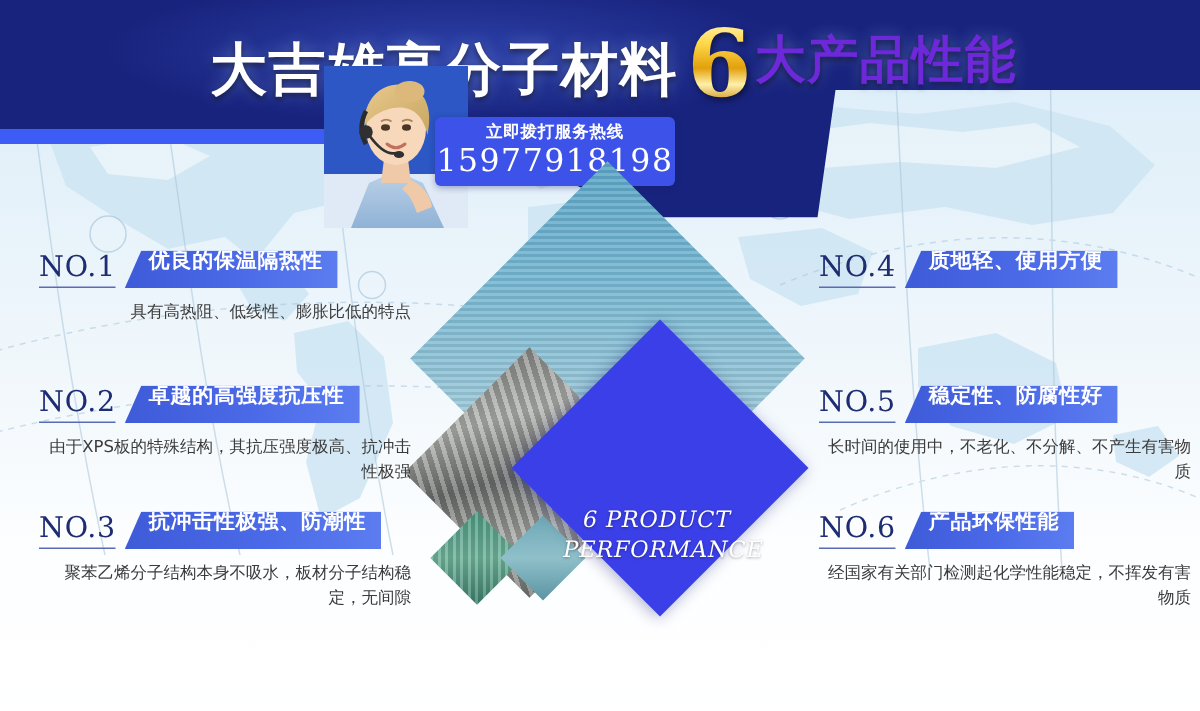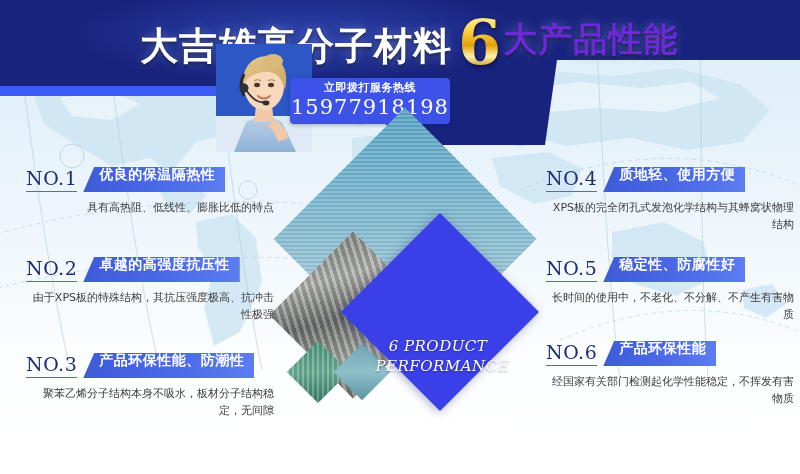--- a/index.html
+++ b/index.html
@@ -178,21 +178,21 @@
   .f-desc{
     margin-top:7px;
     font-family:"DejaVu Sans","Liberation Sans",sans-serif;
     font-size:11px;line-height:1.55;color:#3b3b3b;
     width:248px;
     text-align:right;
   }
 
   .pos-1{left:26px;top:166px;}
   .pos-2{left:26px;top:256px;}
-  .pos-3{left:26px;top:352px;}
+  .pos-3{left:26px;top:340px;}
   .pos-4{left:546px;top:166px;}
   .pos-5{left:546px;top:256px;}
   .pos-6{left:546px;top:340px;}
 </style>
 </head>
 <body>
 
 <div id="stage">
 
   <div class="bg-base"></div>
@@ -325,34 +325,33 @@
         <span class="f-title">卓越的高强度抗压性</span>
       </div>
     </div>
     <div class="f-desc">由于XPS板的特殊结构，其抗压强度极高、抗冲击性极强</div>
   </div>
 
   <div class="feature pos-3">
     <div class="f-head">
       <div class="f-no">NO.3</div>
       <div class="f-bar">
-        <span class="f-title">产品环保性能、防潮性</span>
+        <span class="f-title">抗冲击性极强、防潮性</span>
       </div>
     </div>
     <div class="f-desc">聚苯乙烯分子结构本身不吸水，板材分子结构稳定，无间隙</div>
   </div>
 
   <div class="feature pos-4">
     <div class="f-head">
       <div class="f-no">NO.4</div>
       <div class="f-bar">
         <span class="f-title">质地轻、使用方便</span>
       </div>
     </div>
-    <div class="f-desc">XPS板的完全闭孔式发泡化学结构与其蜂窝状物理结构</div>
   </div>
 
   <div class="feature pos-5">
     <div class="f-head">
       <div class="f-no">NO.5</div>
       <div class="f-bar">
         <span class="f-title">稳定性、防腐性好</span>
       </div>
     </div>
     <div class="f-desc">长时间的使用中，不老化、不分解、不产生有害物质</div>

